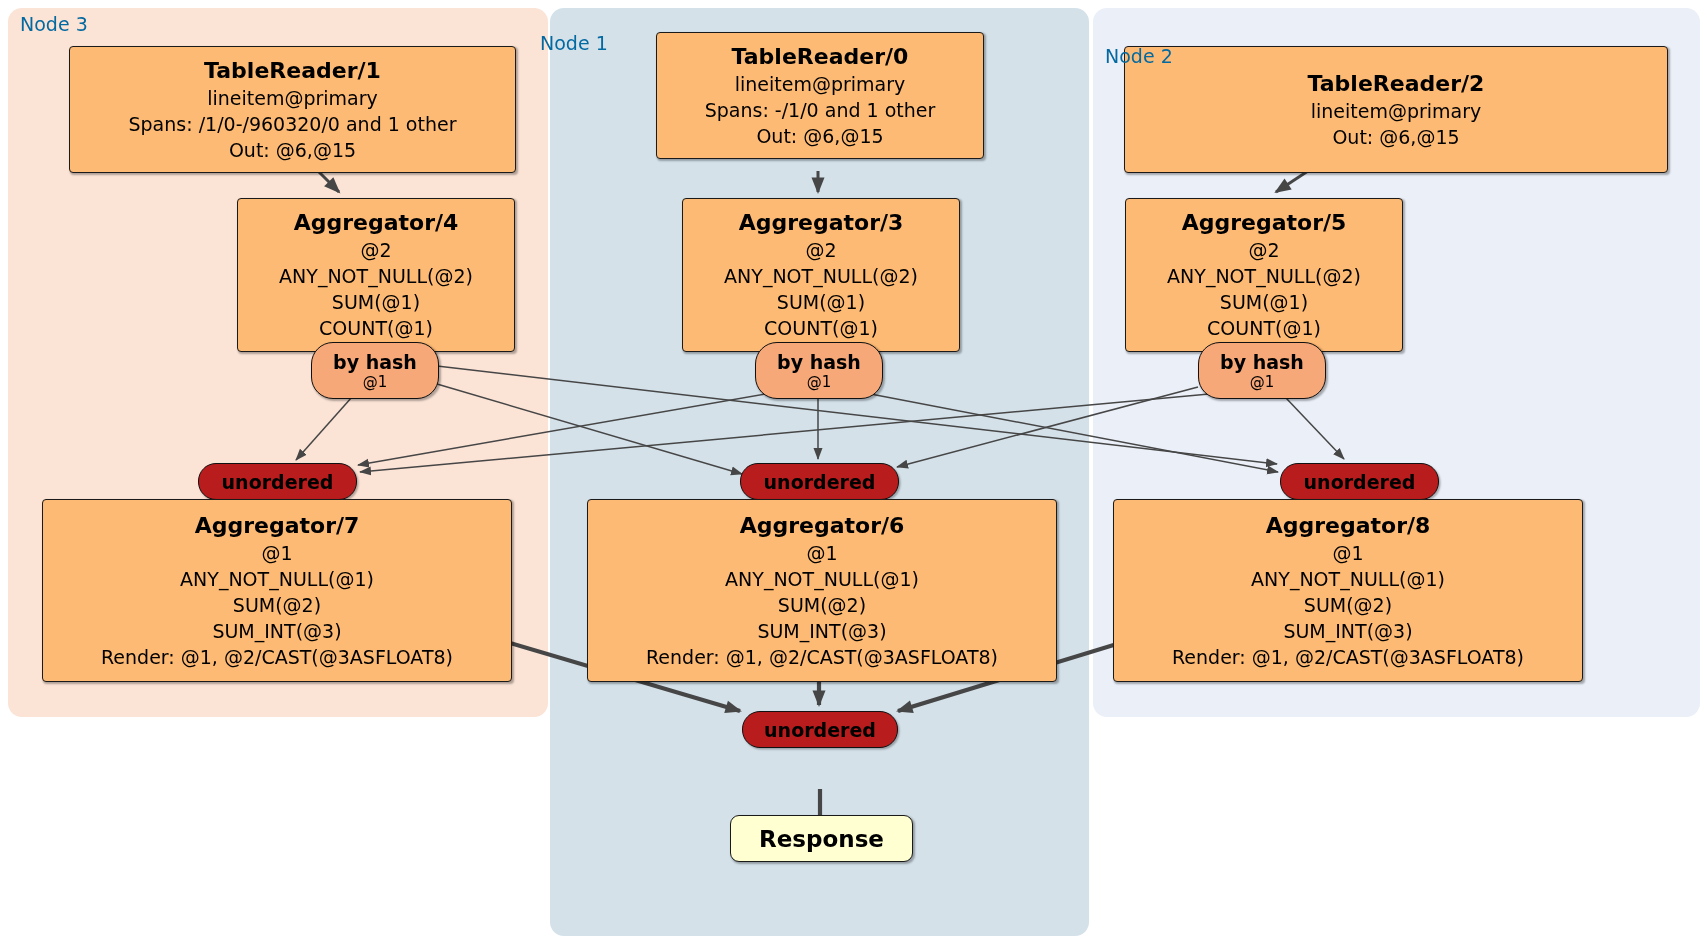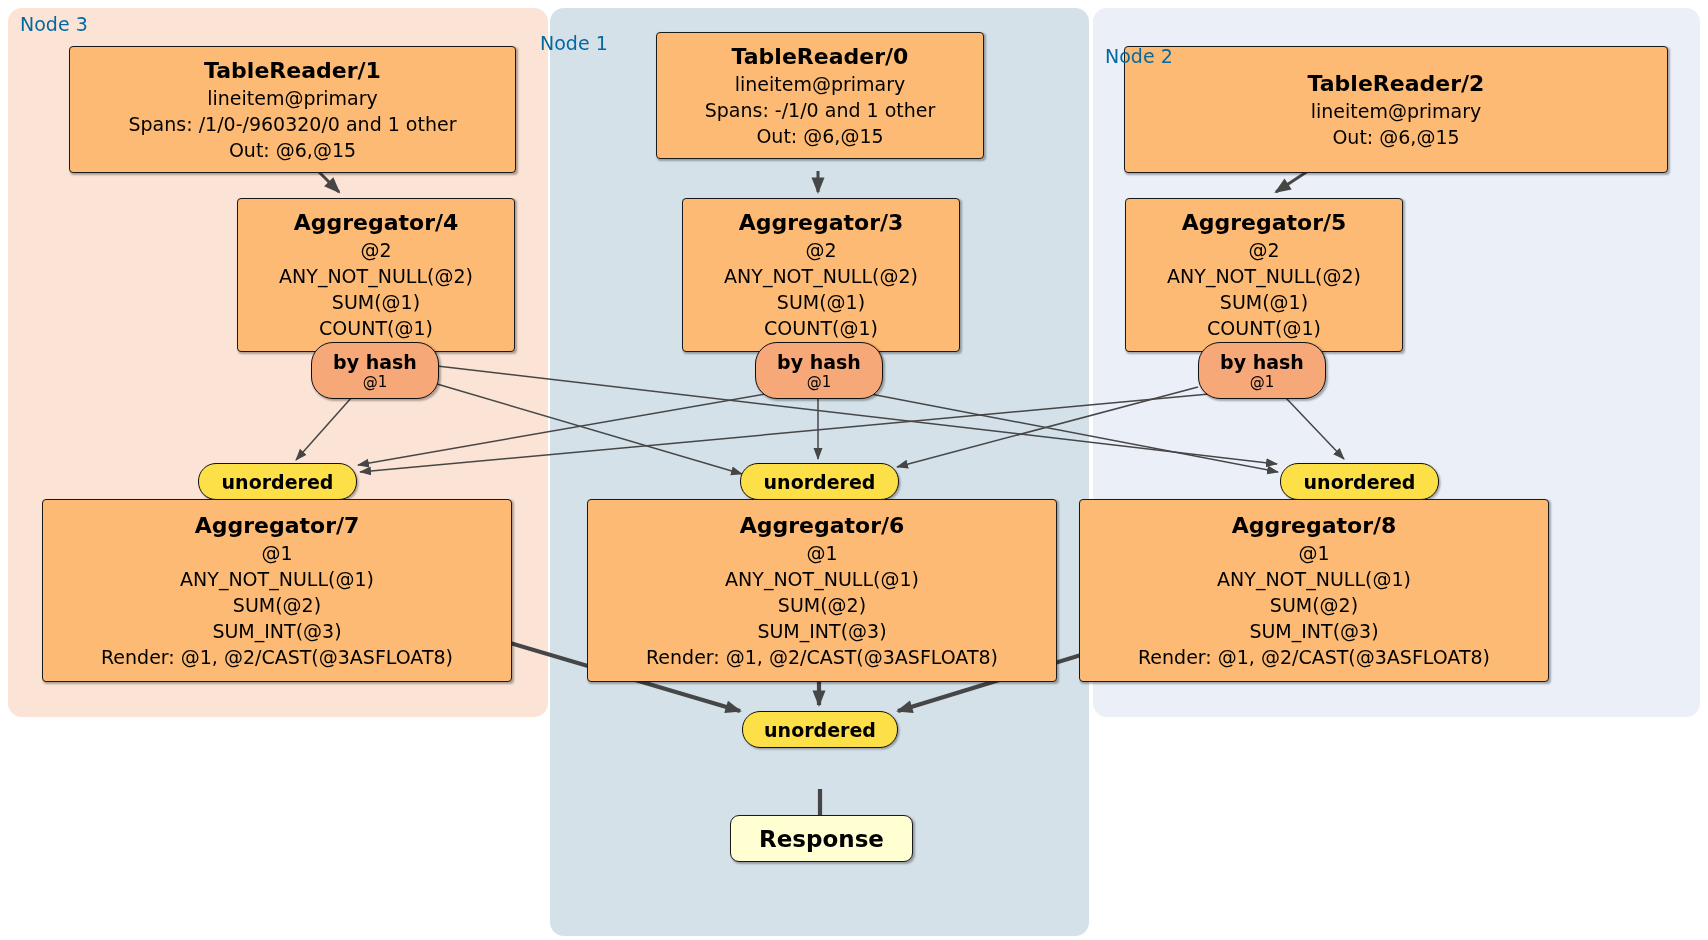--- a/index.html
+++ b/index.html
@@ -18,21 +18,21 @@
   .ptitle{font-weight:bold;font-size:22px;line-height:28px;white-space:nowrap;}
   .plines div{font-size:19px;line-height:26px;white-space:nowrap;}
   .router{
     position:absolute;background:#f6a878;border:1.8px solid #111;border-radius:22px;
     display:flex;flex-direction:column;justify-content:center;align-items:center;
     z-index:3;box-shadow:1.5px 1.5px 2px rgba(0,0,0,0.30);
   }
   .router .rlabel{font-weight:bold;font-size:19px;line-height:23px;}
   .router .rsub{font-size:15px;line-height:17px;}
   .sync{
-    position:absolute;background:#fde047;border:1.8px solid #111;border-radius:18px;
+    position:absolute;background:#b91c1c;border:1.8px solid #111;border-radius:18px;
     display:flex;justify-content:center;align-items:center;
     font-weight:bold;font-size:19px;z-index:2;box-shadow:1.5px 1.5px 2px rgba(0,0,0,0.30);text-align:center;
   }
   .term{
     position:absolute;background:#ffffd2;border:1.6px solid #1a1a1a;border-radius:9px;
     display:flex;justify-content:center;align-items:center;font-weight:bold;font-size:22px;
     z-index:2;box-shadow:1.5px 1.5px 2px rgba(0,0,0,0.30);
   }
 </style>
 </head>
@@ -161,21 +161,21 @@
   <div class="pbox" style="left:587px;top:499px;width:468px;height:181px;">
     <div class="ptitle">Aggregator/6</div>
     <div class="plines">
         <div>@1</div>
         <div>ANY_NOT_NULL(@1)</div>
         <div>SUM(@2)</div>
         <div>SUM_INT(@3)</div>
         <div>Render: @1, @2/CAST(@3ASFLOAT8)</div>
       </div>
   </div>
-  <div class="pbox" style="left:1079px;top:499px;width:468px;height:181px;">
+  <div class="pbox" style="left:1113px;top:499px;width:468px;height:181px;">
     <div class="ptitle">Aggregator/8</div>
     <div class="plines">
         <div>@1</div>
         <div>ANY_NOT_NULL(@1)</div>
         <div>SUM(@2)</div>
         <div>SUM_INT(@3)</div>
         <div>Render: @1, @2/CAST(@3ASFLOAT8)</div>
       </div>
   </div>
 

